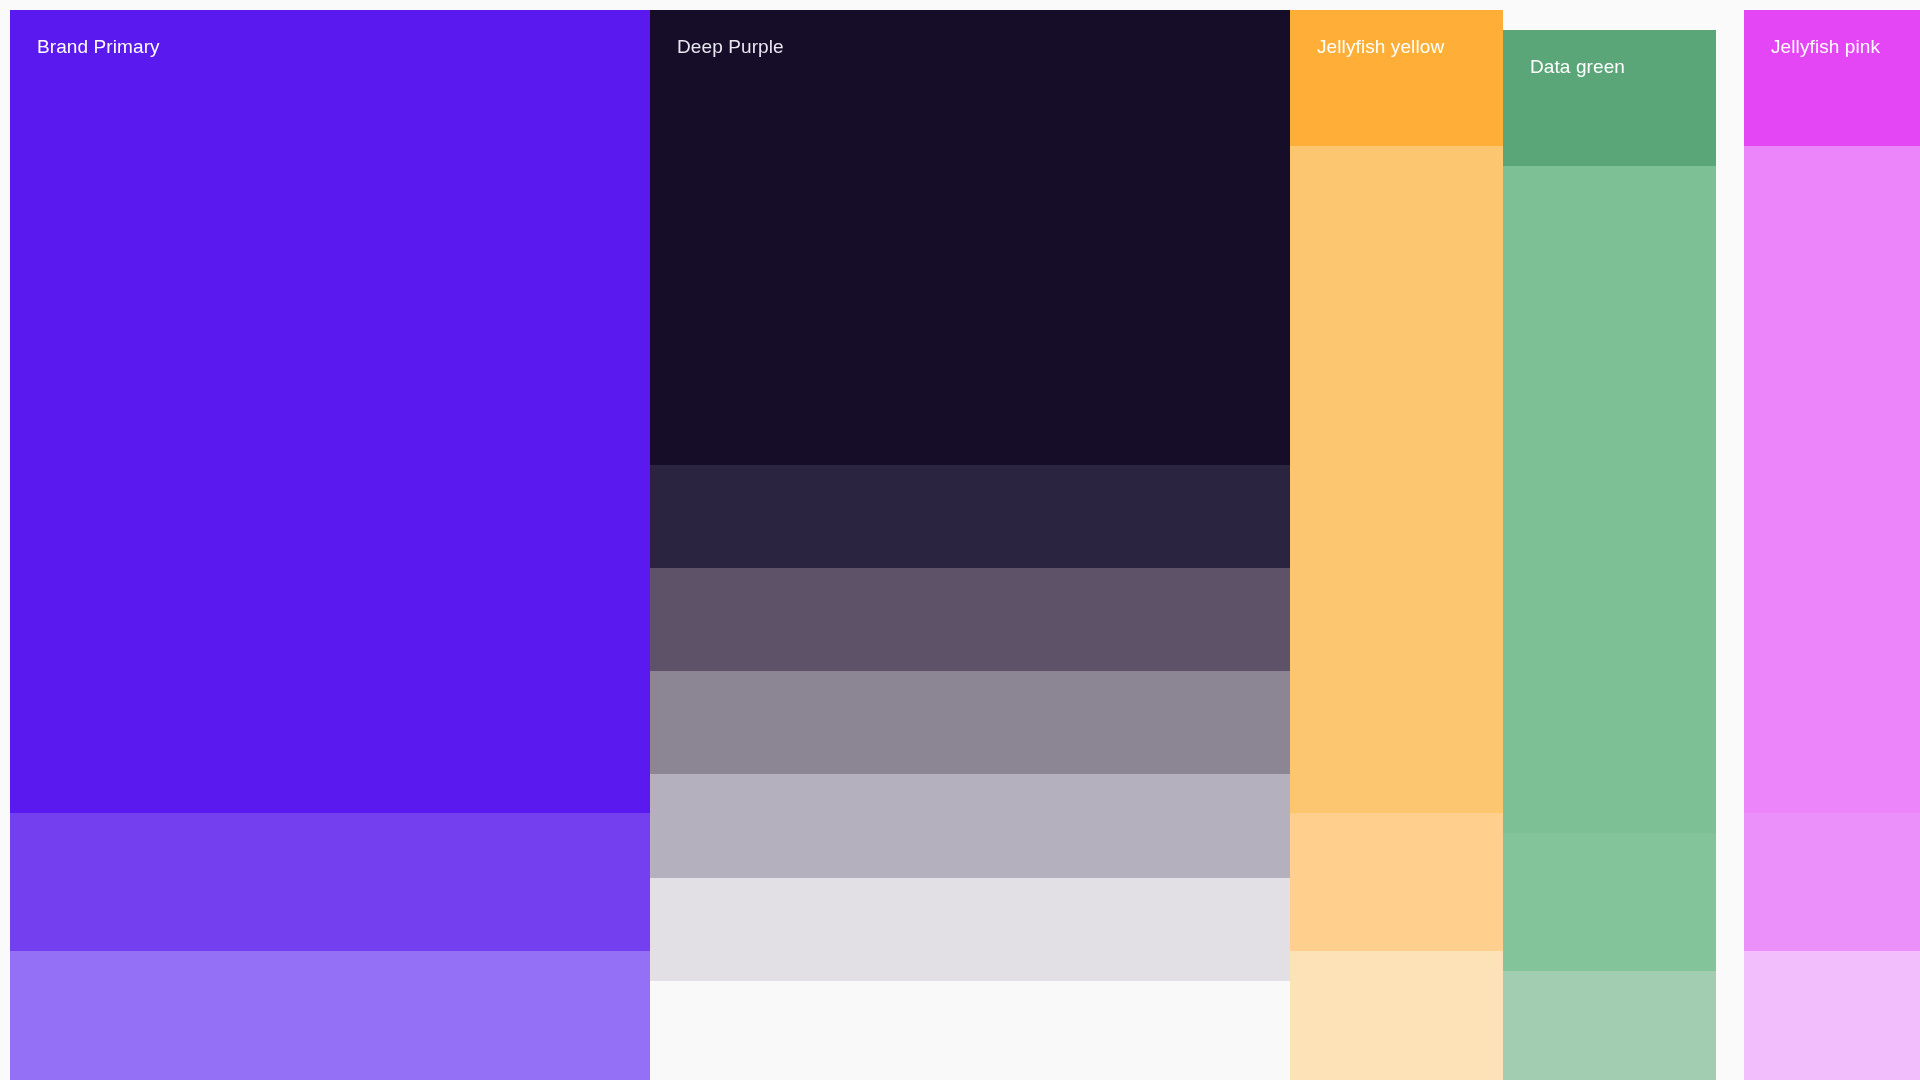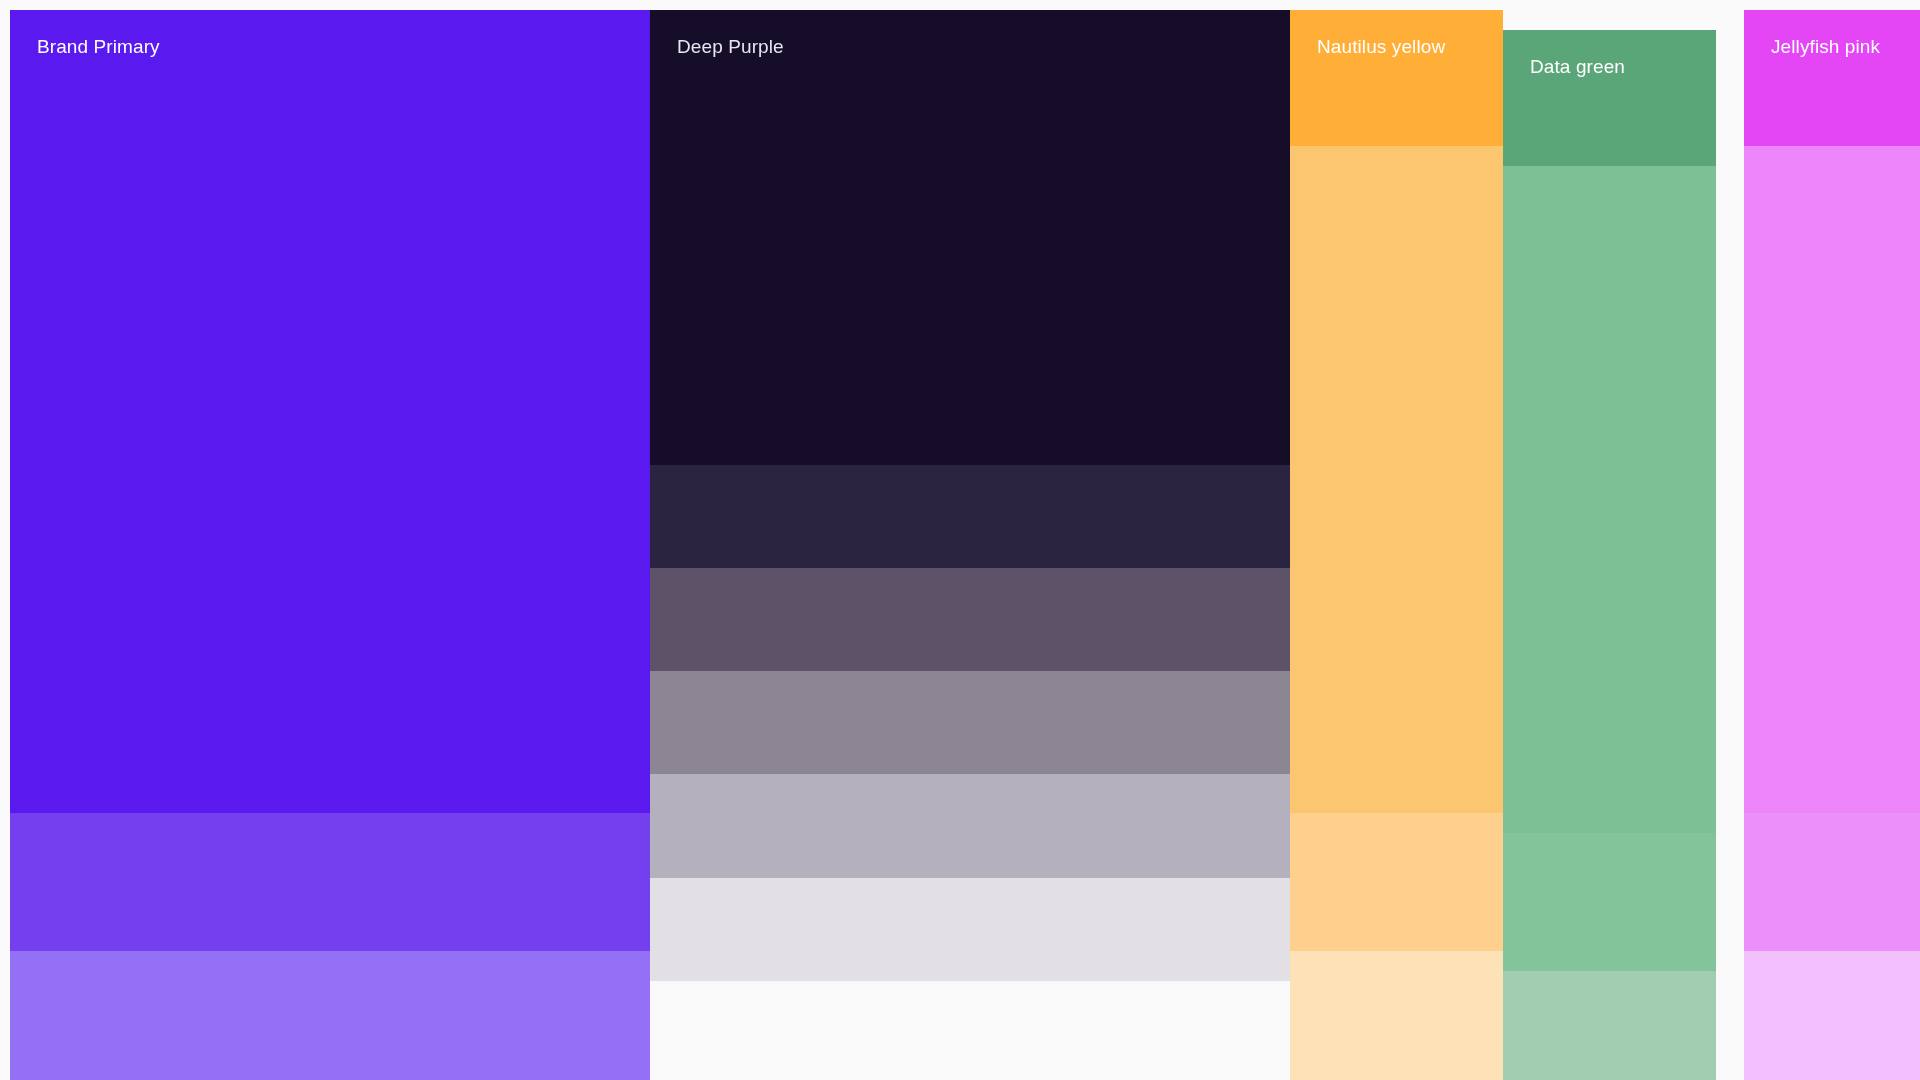--- a/index.html
+++ b/index.html
@@ -55,21 +55,21 @@
       <div class="shade-band" style="top: 764px; height: 104px; background: rgb(181, 176, 189);"></div>
       <div class="shade-band" style="top: 868px; height: 103px; background: rgb(226, 223, 229);"></div>
       <div class="shade-band" style="top: 971px; height: 109px; background: rgb(249, 249, 250);"></div>
       <div class="swatch-label" style="color: rgb(232, 230, 238);">Deep Purple</div>
     </div>
     <div class="swatch-column" style="left: 1280px; width: 213px;">
       <div class="shade-band" style="top: 0px; height: 136px; background: rgb(255, 175, 56);"></div>
       <div class="shade-band" style="top: 136px; height: 667px; background: rgb(252, 198, 112);"></div>
       <div class="shade-band" style="top: 803px; height: 138px; background: rgb(255, 207, 141);"></div>
       <div class="shade-band" style="top: 941px; height: 139px; background: rgb(253, 225, 183);"></div>
-      <div class="swatch-label" style="color: rgb(255, 255, 255);">Nautilus yellow</div>
+      <div class="swatch-label" style="color: rgb(255, 255, 255);">Jellyfish yellow</div>
     </div>
     <div class="swatch-column" style="left: 1493px; width: 213px; margin-top: 20px;">
       <div class="shade-band" style="top: 0px; height: 136px; background: rgb(91, 166, 120);"></div>
       <div class="shade-band" style="top: 136px; height: 667px; background: rgb(126, 192, 150);"></div>
       <div class="shade-band" style="top: 803px; height: 138px; background: rgb(132, 196, 155);"></div>
       <div class="shade-band" style="top: 941px; height: 139px; background: rgb(163, 205, 177);"></div>
       <div class="swatch-label" style="color: rgb(255, 255, 255);">Data green</div>
     </div>
     <div class="swatch-column" style="left: 1706px; width: 214px; margin-left: 28px;">
       <div class="shade-band" style="top: 0px; height: 136px; background: rgb(228, 69, 245);"></div>

